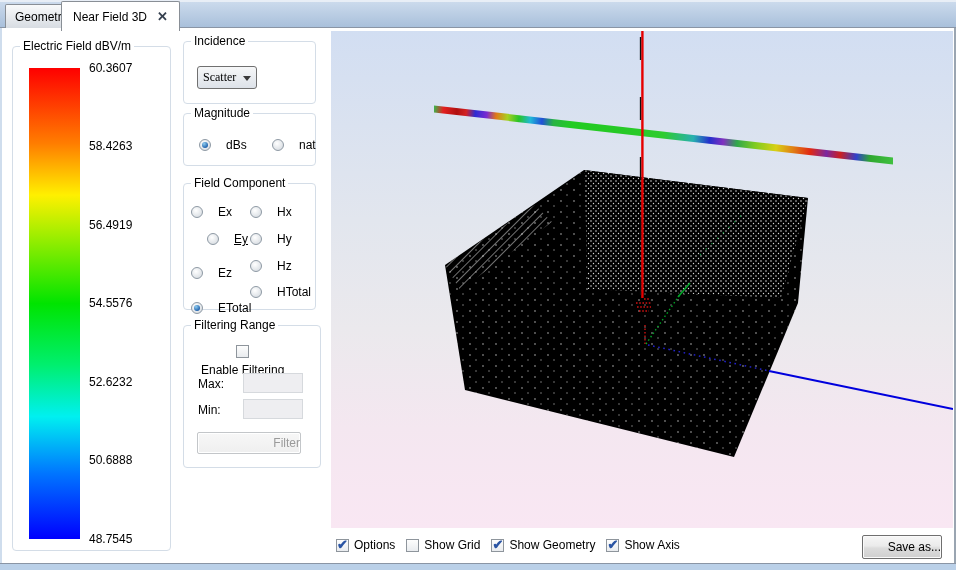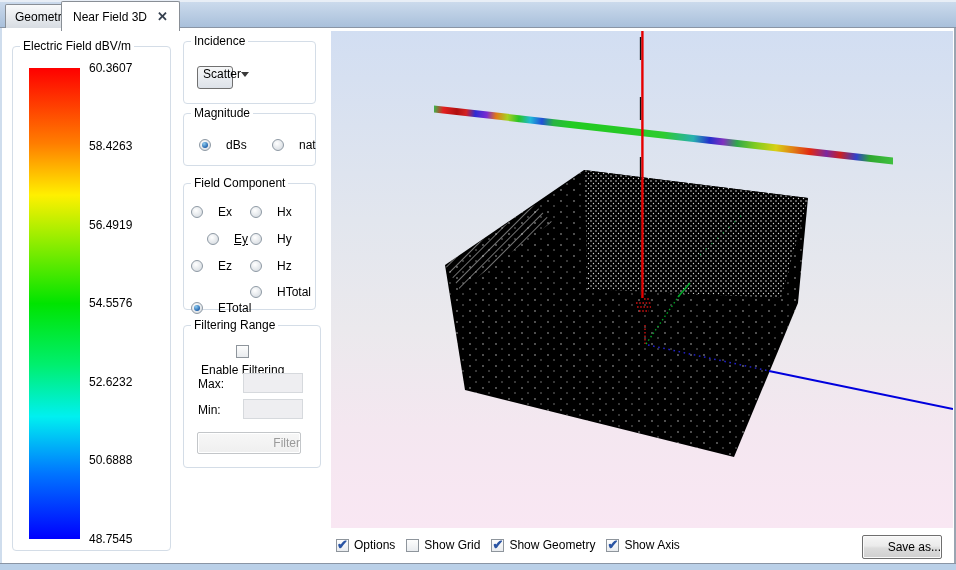--- a/index.html
+++ b/index.html
@@ -27,23 +27,23 @@
   .group { position:absolute; border:1px solid #d4dde7; border-radius:4px; background:#fff; }
   .gtitle { position:absolute; top:-8px; left:7px; background:#fff; padding:0 3px; white-space:nowrap; }
 
   
   .cbar { position:absolute; left:16px; top:21px; width:51px; height:471px;
           background:linear-gradient(#fe0000 0%, #ff7d00 16%, #fff000 27%, #a6ee00 35%,
                        #00e400 50%, #00ef6e 63%, #00f0f0 74%, #0076ff 86%, #0000fe 100%); }
   .cbar-tick { position:absolute; left:76px; transform:translateY(-50%); white-space:nowrap; }
 
   
-  .combo { position:absolute; left:13px; top:24px; width:36px; height:23px;
+  .combo { position:absolute; left:13px; top:24px; width:60px; height:23px;
            border:1px solid #707070; border-radius:3px; padding:0 5px;
-           background:linear-gradient(#f6f7f8,#dde2e9); display:flex; align-items:flex-start; }
+           background:linear-gradient(#f6f7f8,#dde2e9); display:flex; align-items:center;font-family:Liberation Serif, serif; }
   .combo-arrow { width:0; height:0; border:4px solid transparent; border-top:5px solid #3a3a3a;
                  margin-left:auto; margin-top:5px; }
 
   
   .radio-row { position:absolute; display:flex; align-items:center; gap:15px; }
   .radio { width:12px; height:12px; border-radius:50%; border:1px solid #8e99a4;
            background:radial-gradient(circle at 40% 35%, #ffffff, #d9dee3 80%); position:relative; flex:none; }
   .radio .dot { position:absolute; left:2px; top:2px; width:6px; height:6px; border-radius:50%;
                 background:radial-gradient(circle at 35% 30%, #8ecdf0, #1c5da9 75%); }
 
@@ -125,21 +125,21 @@
     <span>Hx</span>
   </div>
   <div class="radio-row" style="left:23px; top:48px;text-decoration:underline;">
     <span class="radio"></span>
     <span>Ey</span>
   </div>
   <div class="radio-row" style="left:66px; top:48px;">
     <span class="radio"></span>
     <span>Hy</span>
   </div>
-  <div class="radio-row" style="left:7px; top:75px;">
+  <div class="radio-row" style="left:7px; top:82px;">
     <span class="radio"></span>
     <span>Ez</span>
   </div>
   <div class="radio-row" style="left:66px; top:75px;">
     <span class="radio"></span>
     <span>Hz</span>
   </div>
   <div class="radio-row" style="left:7px; top:117px;">
     <span class="radio">
         <span class="dot"></span>

